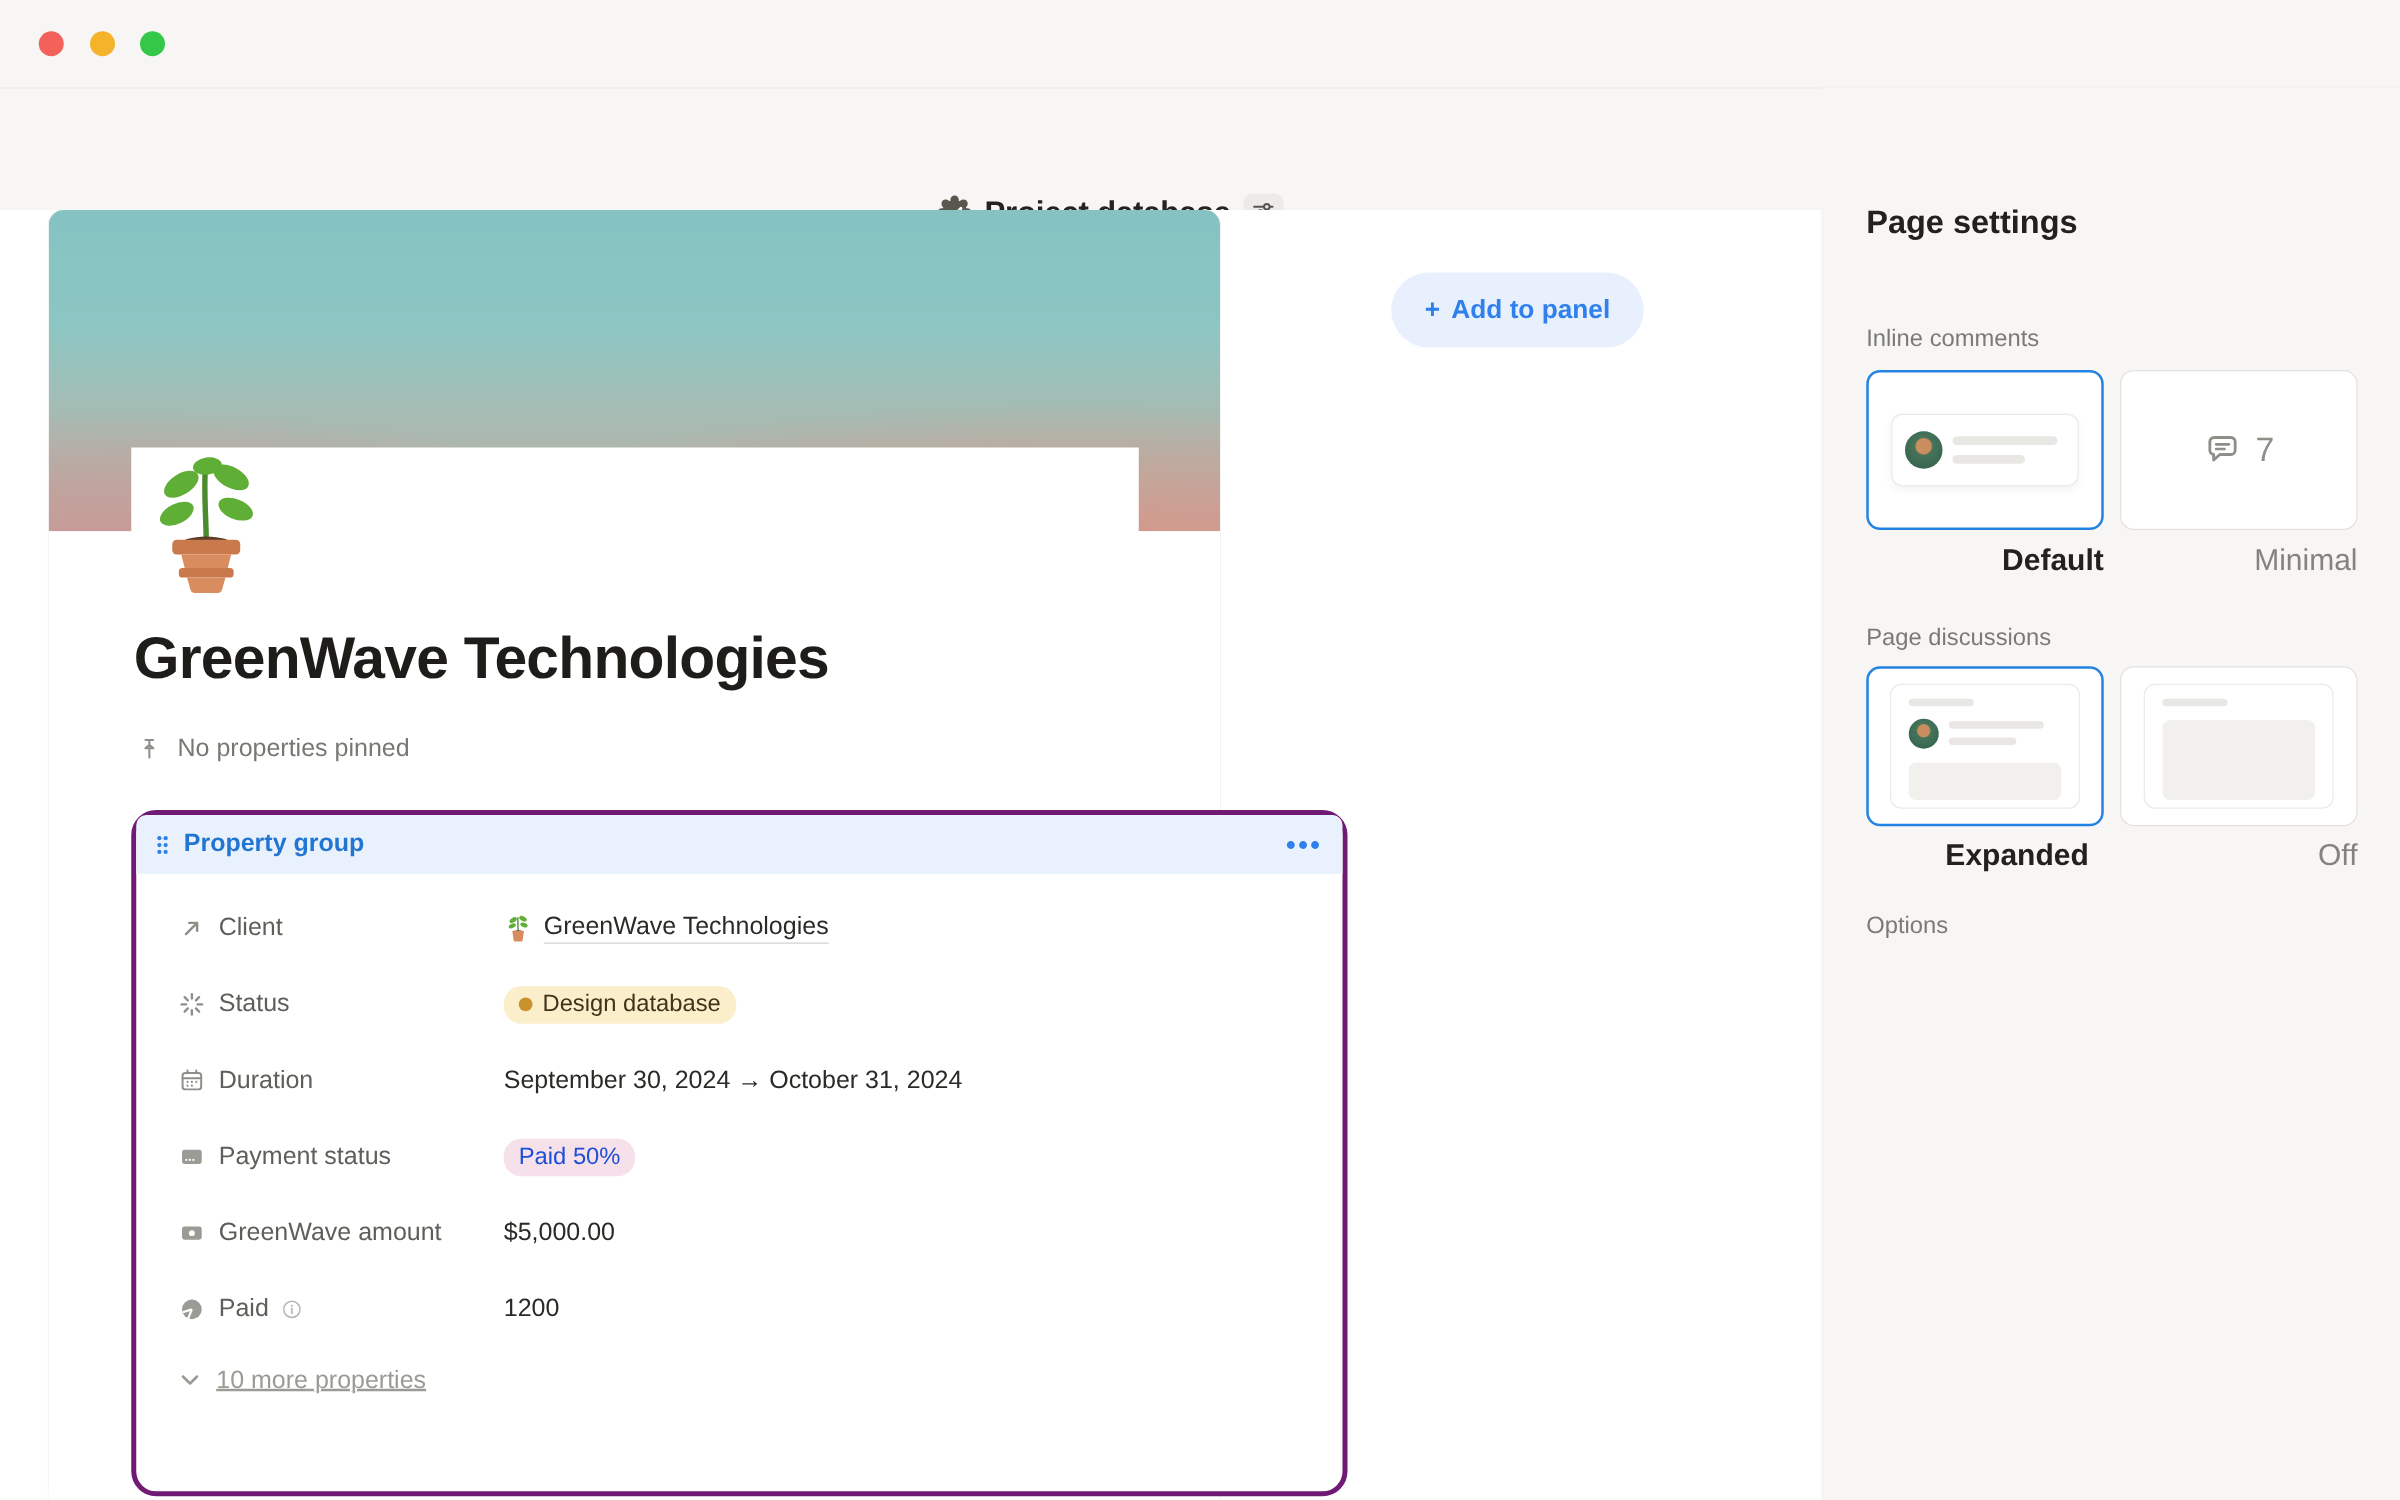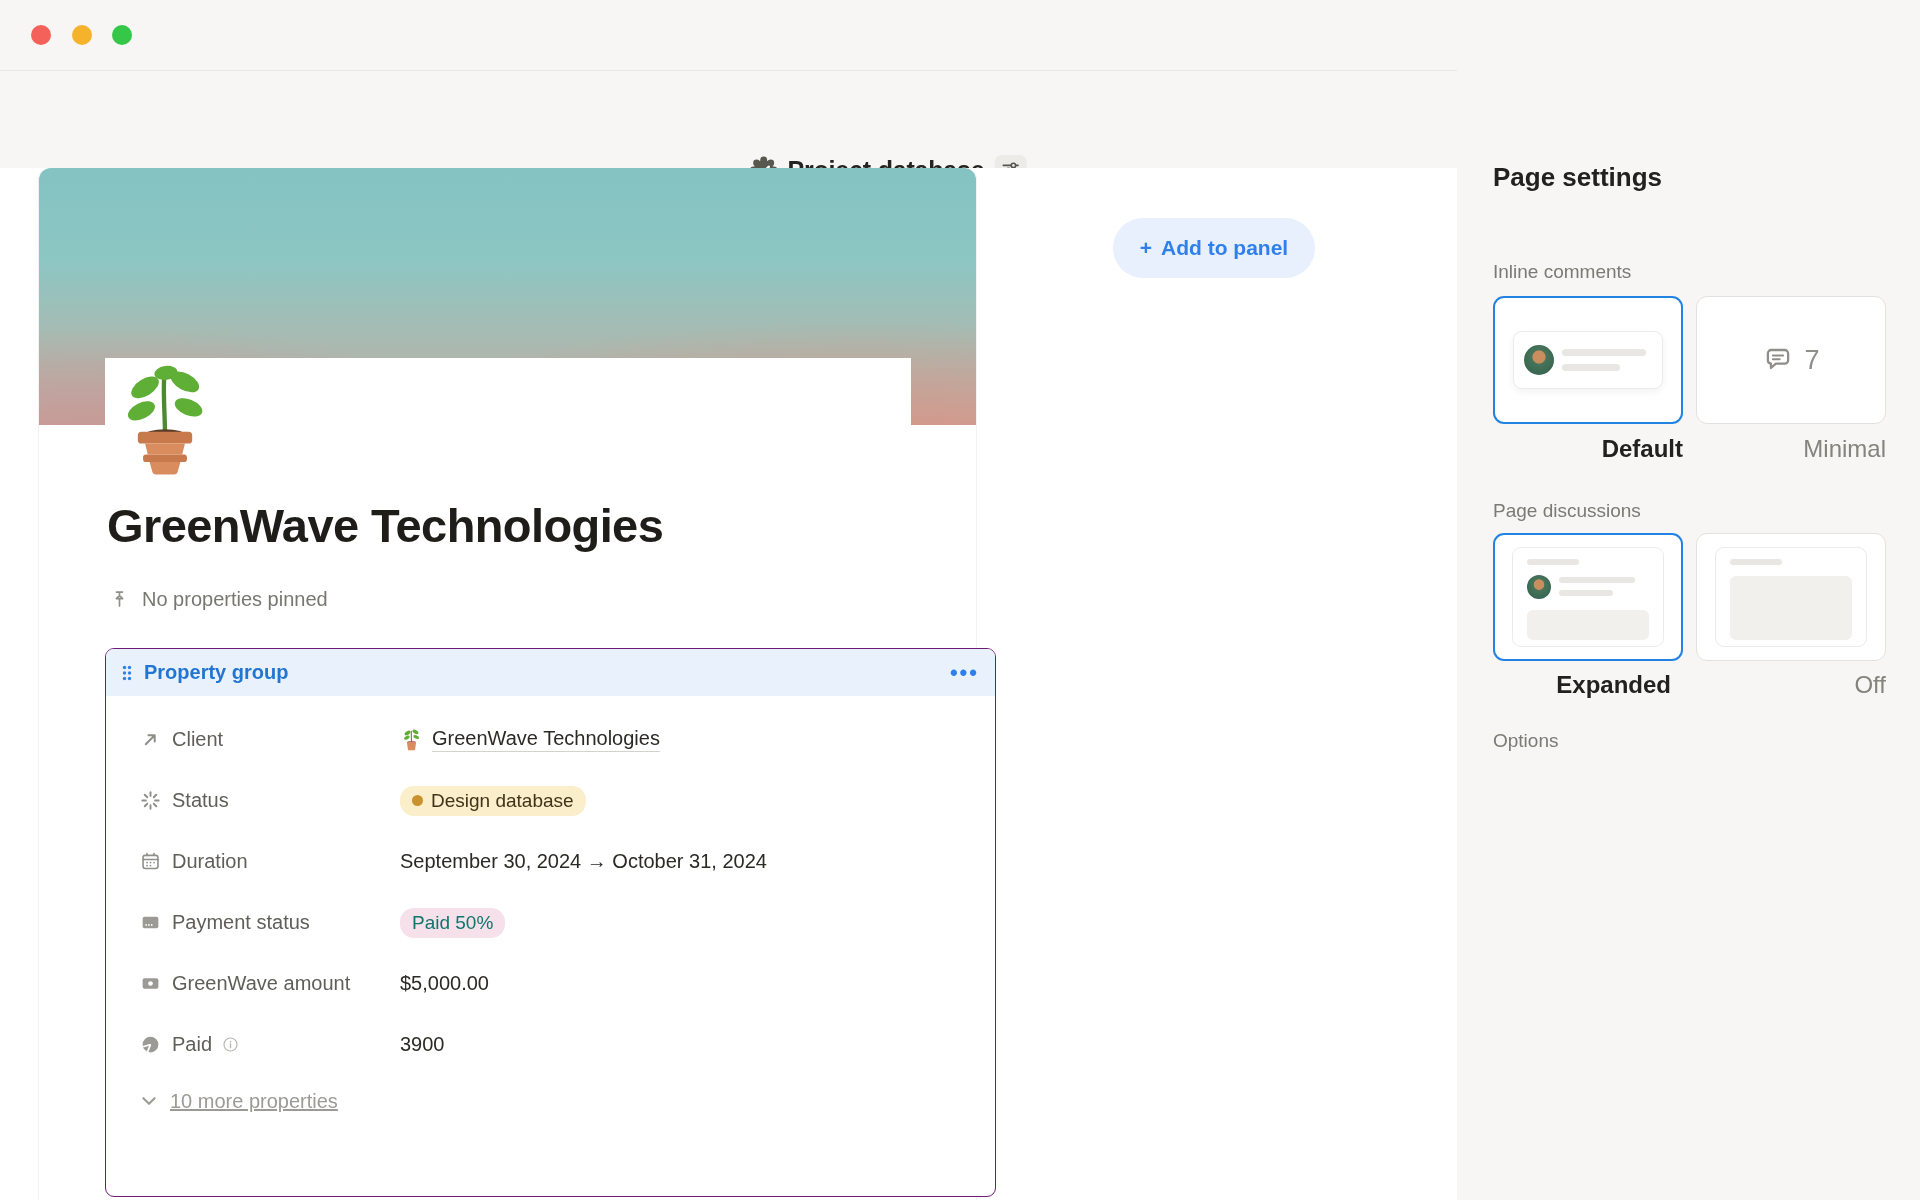--- a/index.html
+++ b/index.html
@@ -32,34 +32,34 @@
   .cover{position:absolute;left:0;top:0;width:937px;height:257px;border-radius:12px 12px 0 0;
     background:
       radial-gradient(95% 85% at 88% 112%, rgba(217,146,131,0.90) 0%, rgba(217,146,131,0) 62%),
       radial-gradient(75% 75% at 6% 108%, rgba(200,150,148,0.90) 0%, rgba(200,150,148,0) 62%),
       linear-gradient(180deg,#84c3c2 0%,#8cc6c3 35%,#a9bab1 68%,#c3aaa2 100%);}
   .content-box{position:absolute;left:66px;top:190px;width:806px;height:842px;background:#fff;}
   .page-icon{position:absolute;left:68px;top:194px;width:116px;height:116px;}
   .page-title{position:absolute;left:68px;top:330px;font-size:47px;font-weight:700;color:#1e1d1a;letter-spacing:-0.6px;}
   .pinned-row{position:absolute;left:70px;top:420px;display:flex;align-items:center;gap:12px;color:#787771;font-size:20px;}
 
-  .prop-group{position:absolute;left:66px;top:480px;width:891px;height:549px;border:1px solid #701a75;border-radius:9px;background:#fff;box-sizing:border-box;}
+  .prop-group{position:absolute;left:66px;top:480px;width:973px;height:549px;border:4px solid #701a75;border-radius:20px;background:#fff;box-sizing:border-box;}
   .pg-header{height:47px;background:#e9f2fc;border-radius:8px 8px 0 0;display:flex;align-items:center;padding:0 16px 0 14px;cursor:pointer;}
   .pg-title{color:#2276d2;font-size:20px;font-weight:700;margin-left:10px;flex:1;}
   .pg-more{color:#2f80ed;font-size:22px;letter-spacing:2px;font-weight:700;line-height:10px;cursor:pointer;}
   .pg-rows{padding:13px 0 0 0;}
   .prow{height:61px;display:flex;align-items:center;padding-left:32px;}
   .prow .picon{width:24px;height:24px;flex:0 0 24px;display:flex;align-items:center;justify-content:center;}
   .prow .plabel{margin-left:10px;width:228px;color:#5f5e59;font-size:20px;display:flex;align-items:center;gap:9px;}
   .prow .pvalue{color:#2b2a26;font-size:20px;display:flex;align-items:center;gap:9px;}
   .link-val{border-bottom:1.5px solid #d4d2cd;padding-bottom:1px;font-weight:400;color:#2b2a26;cursor:pointer;}
   .pill{border-radius:14px;padding:4px 12px;font-size:19px;display:inline-flex;align-items:center;gap:8px;}
   .pill.yellow{background:#faeecb;color:#41331a;}
   .pill .dot{width:11px;height:11px;border-radius:50%;background:#c9922c;}
-  .pill.pink{background:#f6e0ea;color:#0f766e;}
+  .pill.pink{background:#f6e0ea;color:#1d4ed8;}
   .more-row{height:52px;display:flex;align-items:center;gap:12px;padding-left:34px;color:#9b9a94;font-size:20px;cursor:pointer;text-decoration:underline;}
 
   .add-panel{position:absolute;left:1113px;top:218px;width:202px;height:60px;background:#e7f0fc;border-radius:30px;display:flex;align-items:center;justify-content:center;gap:9px;color:#2f80ed;font-size:21px;font-weight:700;cursor:pointer;}
 
   
   .sidebar{position:absolute;left:1457px;top:70px;width:463px;height:1130px;background:#f7f6f4;}
   .sb-title{position:absolute;left:36px;top:92px;font-size:26px;font-weight:700;color:#22211d;}
   .sb-label{position:absolute;left:36px;font-size:19px;color:#7b7a74;}
   .opt-card{position:absolute;width:190px;height:128px;background:#fff;border-radius:11px;box-sizing:border-box;border:1px solid #e3e2de;display:flex;align-items:center;justify-content:center;cursor:pointer;}
   .opt-card.selected{border:2.5px solid #2383e2;}
@@ -323,21 +323,21 @@
               </svg>
           </span>
           <span class="plabel">
             <span>Paid</span>
             <svg width="19" height="19" viewBox="0 0 24 24">
                 <circle cx="12" cy="12" r="8.2" stroke="#b7b6b1" stroke-width="1.5" fill="none"></circle>
                 <circle cx="12" cy="8.3" r="1.1" fill="#b7b6b1"></circle>
                 <line x1="12" y1="11" x2="12" y2="16" stroke="#b7b6b1" stroke-width="1.7" stroke-linecap="round"></line>
               </svg>
           </span>
-          <span class="pvalue">3900</span>
+          <span class="pvalue">1200</span>
         </div>
 
         <div class="more-row">
           <svg width="18" height="18" viewBox="0 0 16 16">
               <path d="M3 5.5 L8 10.5 L13 5.5" stroke="#9b9a94" stroke-width="1.8" fill="none" stroke-linecap="round" stroke-linejoin="round"></path>
             </svg>
           <span>10 more properties</span>
         </div>
 
       </div>

